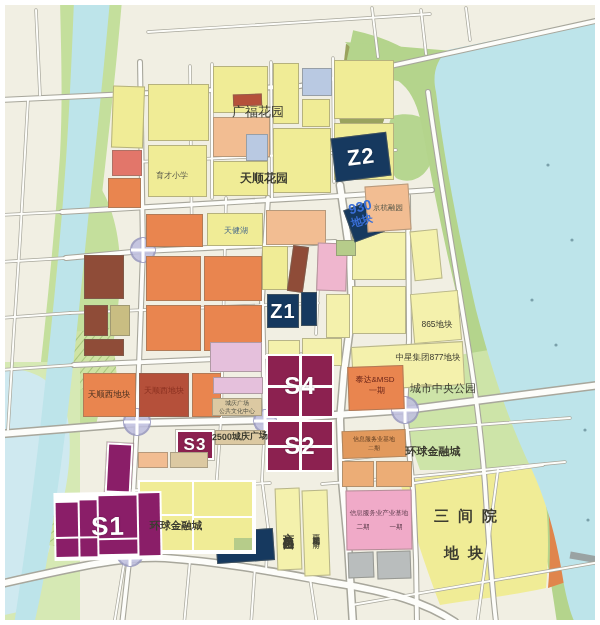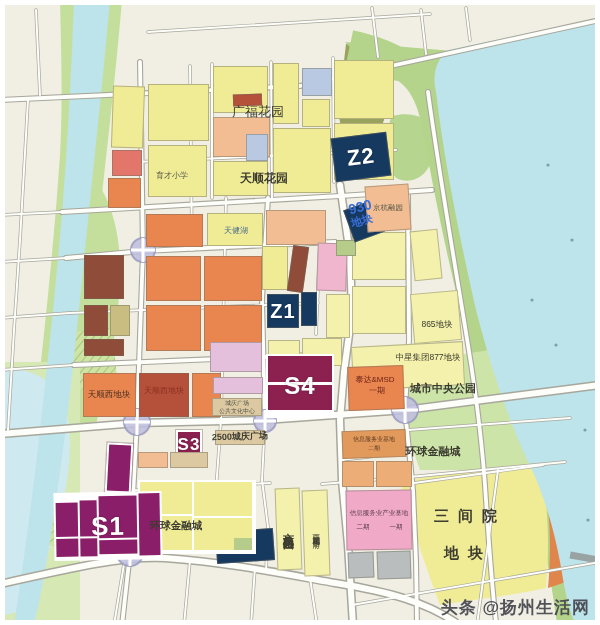--- a/index.html
+++ b/index.html
@@ -9,21 +9,21 @@
   .blk{position:absolute;border:1px solid rgba(110,108,95,.45);box-sizing:border-box;z-index:2;}
   .yellow{background:#f0ec96}.pale{background:#f4f1ac}.orange{background:#e9854f}
   .salmon{background:#f2bd92}.salmon2{background:#ecad76}.red2{background:#e2766a}
   .darkred{background:#b5503a}.brown{background:#8f4c38}.tan{background:#dcc9a2}
   .tan2{background:#c9bd82}.tanorange{background:#e2995c}
   .maroon{background:#8c2150}.purple{background:#8a1e68}.navy{background:#16395f}
   .pink{background:#efb6ce}.pink2{background:#f0aac8}.lilac{background:#e5c0dc}
   .bluegray{background:#b9c9e2}.gray{background:#b9bdbd}.sage{background:#b6cc8a}
   .cluster{position:absolute;background:#fff;box-sizing:border-box;z-index:2;}
   .cell{position:absolute;}
-  .grid22{display:grid;grid-template-columns:1fr;grid-template-rows:1fr 1fr;gap:3px;padding:2px;}
+  .grid22{display:grid;grid-template-columns:1fr 1fr;grid-template-rows:1fr 1fr;gap:3px;padding:2px;}
   .grid22 div{border:0;}
   .mktxt{position:absolute;inset:0;display:flex;align-items:center;justify-content:center;
          color:#fff;font-weight:800;z-index:3;letter-spacing:1px;text-shadow:0 0 2px rgba(0,0,0,.35);}
   .lbl{position:absolute;color:#3c3c30;white-space:nowrap;line-height:1.05;z-index:5;
        transform:translate(-50%,-50%);text-align:center;}
   .vlbl{position:absolute;color:#3c3c30;z-index:5;writing-mode:vertical-rl;text-orientation:upright;
         transform:translate(-50%,-50%);letter-spacing:2px;line-height:1;}
   .wm{position:absolute;right:10px;bottom:6px;z-index:8;color:#45454e;font-weight:700;
       font-size:17px;letter-spacing:1px;opacity:.92;}
   .frame{position:absolute;inset:0;border:5px solid #ffffff;pointer-events:none;z-index:9;}
@@ -258,22 +258,29 @@
   </div>
   <div class="blk navy" style="left:301px;top:292px;width:16px;height:34px"></div>
 
   <div class="cluster grid22" style="left:266px;top:354px;width:68px;height:64px">
     <div class="maroon"></div>
       <div class="maroon"></div>
       <div class="maroon"></div>
       <div class="maroon"></div>
     <div class="mktxt" style="font-size:24px">S4</div>
   </div>
-
-  <div class="blk maroon" style="left:176px;top:430px;width:26px;height:30px;border:2px solid #fff;box-shadow:0 0 0 1px rgba(110,108,95,.4)">
+  <div class="cluster grid22" style="left:266px;top:420px;width:68px;height:52px">
+    <div class="maroon"></div>
+      <div class="maroon"></div>
+      <div class="maroon"></div>
+      <div class="maroon"></div>
+    <div class="mktxt" style="font-size:24px">S2</div>
+  </div>
+
+  <div class="blk maroon" style="left:176px;top:430px;width:38px;height:30px;border:2px solid #fff;box-shadow:0 0 0 1px rgba(110,108,95,.4)">
     <div class="mktxt" style="font-size:17px">S3</div>
   </div>
 
   <div class="blk orange" style="left:348px;top:366px;width:56px;height:44px;transform:rotate(-2deg)"></div>
 
   <div class="blk tanorange" style="left:342px;top:430px;width:64px;height:28px;transform:rotate(-2deg)"></div>
   <div class="blk salmon2" style="left:342px;top:461px;width:32px;height:26px"></div>
   <div class="blk salmon2" style="left:376px;top:461px;width:36px;height:26px"></div>
   <div class="blk pink2" style="left:346px;top:490px;width:66px;height:60px;transform:rotate(-1deg)"></div>
   <div class="blk gray" style="left:348px;top:552px;width:26px;height:26px;transform:rotate(-2deg)"></div>
@@ -310,35 +317,34 @@
 
   <div class="lbl" style="left:258px;top:112px;font-size:13px;font-weight:400">广福花园</div>
   <div class="lbl" style="left:172px;top:176px;font-size:8px;color:#55564a">育才小学</div>
   <div class="lbl" style="left:264px;top:178px;font-size:12px;font-weight:700">天顺花园</div>
   <div class="lbl" style="left:236px;top:231px;font-size:8px;color:#4a6a8a">天健湖</div>
   <div class="lbl" style="left:360px;top:207px;font-size:14px;font-weight:800;color:#3a6fd8;transform:translate(-50%,-50%) rotate(-15deg)">930</div>
   <div class="lbl" style="left:362px;top:221px;font-size:11px;font-weight:800;color:#3a6fd8;transform:translate(-50%,-50%) rotate(-15deg)">地块</div>
   <div class="lbl" style="left:388px;top:208px;font-size:7.5px;color:#5a5a4a">京杭融园</div>
   <div class="lbl" style="left:437px;top:324px;font-size:8.5px">865地块</div>
   <div class="lbl" style="left:428px;top:357px;font-size:8.5px">中星集团877地块</div>
-  <div class="lbl" style="left:443px;top:389px;font-size:11px;font-weight:700">城市中央公园</div>
+  <div class="lbl" style="left:443px;top:389px;font-size:11px;font-weight:400">城市中央公园</div>
   <div class="lbl" style="left:433px;top:452px;font-size:11px;font-weight:700">环球金融城</div>
   <div class="lbl" style="left:375px;top:380px;font-size:8px;color:#6b2418">泰达&amp;MSD</div>
   <div class="lbl" style="left:377px;top:391px;font-size:8px;color:#6b2418">一期</div>
   <div class="lbl" style="left:240px;top:437px;font-size:9px;font-weight:700;transform:translate(-50%,-50%) rotate(-2deg)">2500城庆广场</div>
   <div class="lbl" style="left:237px;top:403px;font-size:6px;color:#55564a">城庆广场</div>
   <div class="lbl" style="left:237px;top:411px;font-size:6px;color:#55564a">公共文化中心</div>
   <div class="lbl" style="left:109px;top:394px;font-size:8.5px;color:#4a3020">天顺西地块</div>
   <div class="lbl" style="left:164px;top:391px;font-size:8px;color:#8a3020">天顺西地块</div>
   <div class="lbl" style="left:176px;top:526px;font-size:10.5px;font-weight:700">环球金融城</div>
   <div class="vlbl" style="left:288px;top:528px;font-size:11px;font-weight:700">京杭融园</div>
   <div class="vlbl" style="left:316px;top:532px;font-size:7.5px;letter-spacing:1px">雨润和星雨华府</div>
   <div class="lbl" style="left:374px;top:439px;font-size:6px;color:#5a3a20">信息服务业基地</div>
   <div class="lbl" style="left:374px;top:448px;font-size:6px;color:#5a3a20">二期</div>
   <div class="lbl" style="left:379px;top:513px;font-size:6.5px;color:#5a3a4a">信息服务业产业基地</div>
   <div class="lbl" style="left:363px;top:527px;font-size:6.5px;color:#5a3a4a">二期</div>
   <div class="lbl" style="left:396px;top:527px;font-size:6.5px;color:#5a3a4a">一期</div>
   <div class="lbl" style="left:470px;top:516px;font-size:15px;font-weight:700;letter-spacing:9px">三间院</div>
   <div class="lbl" style="left:468px;top:553px;font-size:15px;font-weight:700;letter-spacing:9px">地块</div>
 
-  <div class="wm">头条 @扬州生活网</div>
   <div class="frame"></div>
 </div>
 
 </body></html>

